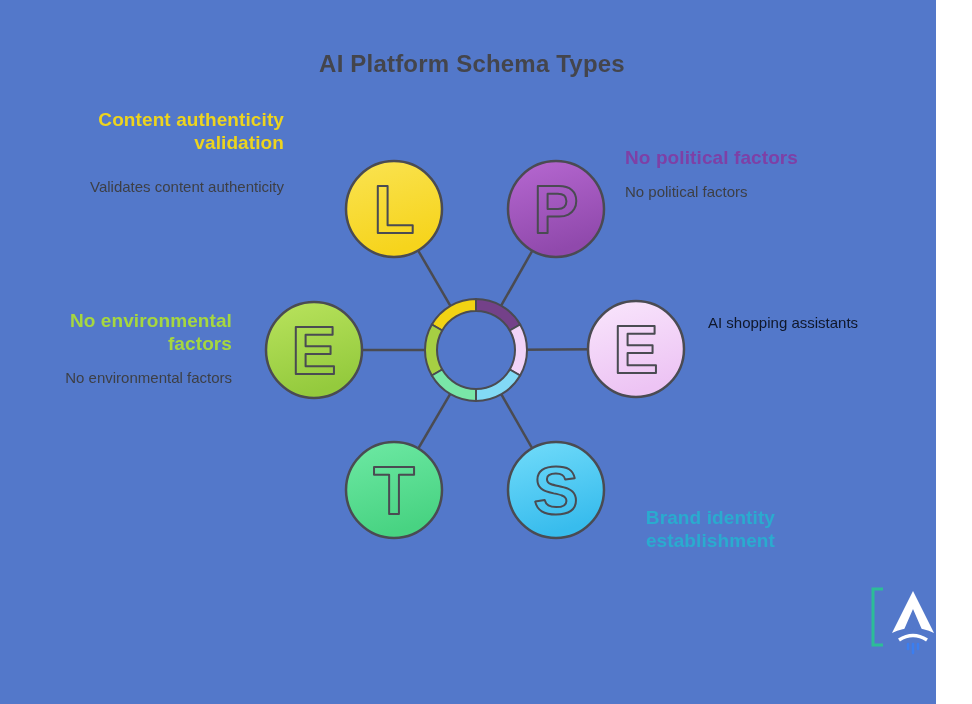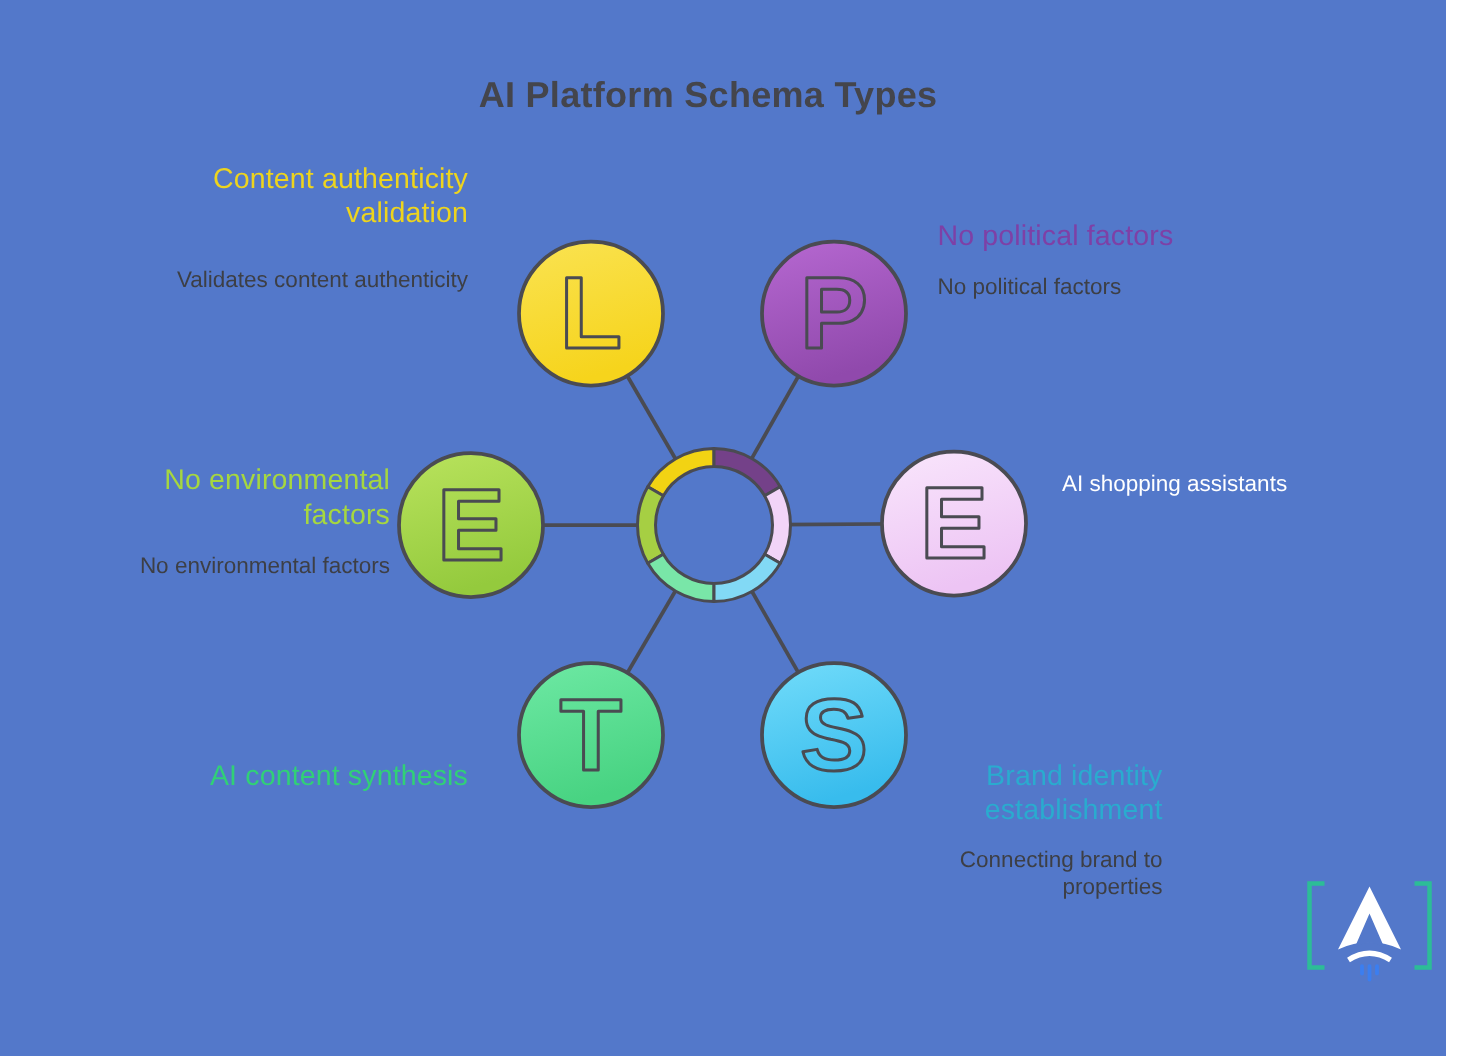--- a/index.html
+++ b/index.html
@@ -1,33 +1,32 @@
 <!DOCTYPE html>
 <html><head>
 <meta charset="utf-8">
 <style>
   html,body{margin:0;padding:0;}
   .canvas{
     position:relative;
     width:936px;height:704px;
     overflow:hidden;
     font-family:"Liberation Sans", sans-serif;
-    padding-left:28px;
   }
   .main-title{
     position:absolute;top:50px;left:0;width:944px;
     margin:0;text-align:center;
     font-size:24px;font-weight:bold;letter-spacing:0.2px;
   }
   #diagram{position:absolute;left:0;top:0;}
   .label{position:absolute;}
   .align-right{text-align:right;}
   .align-left{text-align:left;}
   .node-title{
-    font-size:19px;font-weight:normal;line-height:23px;letter-spacing:0.1px;
+    font-size:19px;font-weight:bold;line-height:23px;letter-spacing:0.1px;
   }
   .node-subtitle{
     font-size:15px;line-height:17.5px;margin-top:14px;
   }
   .label-l{right:652px;top:108px;width:210px;}
   .label-l .node-subtitle{margin-top:16px;}
   .label-p{left:625px;top:146px;width:230px;}
   .label-ep{left:708px;top:300px;width:175px;}
   .label-eg{right:704px;top:309px;width:180px;}
   .label-t{right:652px;top:506px;width:230px;}
@@ -100,35 +99,33 @@
     <div class="node-title" style="color: rgb(237, 212, 30);">Content authenticity validation</div>
     <div class="node-subtitle" style="color: rgb(61, 63, 69); margin-top: 24px;">Validates content authenticity</div>
   </div>
 
   <div class="label label-p align-left">
     <div class="node-title" style="color: rgb(126, 64, 166);">No political factors</div>
     <div class="node-subtitle" style="color: rgb(61, 63, 69);">No political factors</div>
   </div>
 
   <div class="label label-ep align-left">
-    <div class="node-subtitle" style="color: #ffffff;">AI shopping assistants</div>
+    <div class="node-subtitle" style="color: #0f172a;">AI shopping assistants</div>
   </div>
 
   <div class="label label-eg align-right">
     <div class="node-title" style="color: rgb(166, 215, 63);">No environmental factors</div>
     <div class="node-subtitle" style="color: rgb(61, 63, 69);">No environmental factors</div>
   </div>
 
   <div class="label label-t align-right">
-    <div class="node-title" style="color: rgb(49, 208, 119);">AI content synthesis</div>
   </div>
 
   <div class="label label-s align-left">
     <div class="node-title" style="color: rgb(42, 171, 207);">Brand identity establishment</div>
-    <div class="node-subtitle" style="color: rgb(61, 63, 69);">Connecting brand to properties</div>
   </div>
 
   <div class="logo">
     <svg width="90" height="72" viewBox="0 0 90 72">
       <path class="logo-bracket" d="M15,6 L5,6 L5,62 L15,62" fill="none" stroke-width="3" stroke="#2cbd97"></path>
       <path class="logo-bracket" d="M75,6 L85,6 L85,62 L75,62" fill="none" stroke-width="3" stroke="#2cbd97"></path>
       <path class="logo-a" d="M45,8 L66,50 Q45,40 24,50 Z" fill="#ffffff"></path>
       <path class="logo-notch" d="M45,26 L55,49 Q45,42 35,49 Z" fill="#5378ca"></path>
       <path class="logo-swoosh" d="M31,57 Q45,48 59,57" fill="none" stroke-width="3.5" stroke="#ffffff"></path>
       <g class="logo-lines" stroke-width="2.5" stroke-linecap="round">

